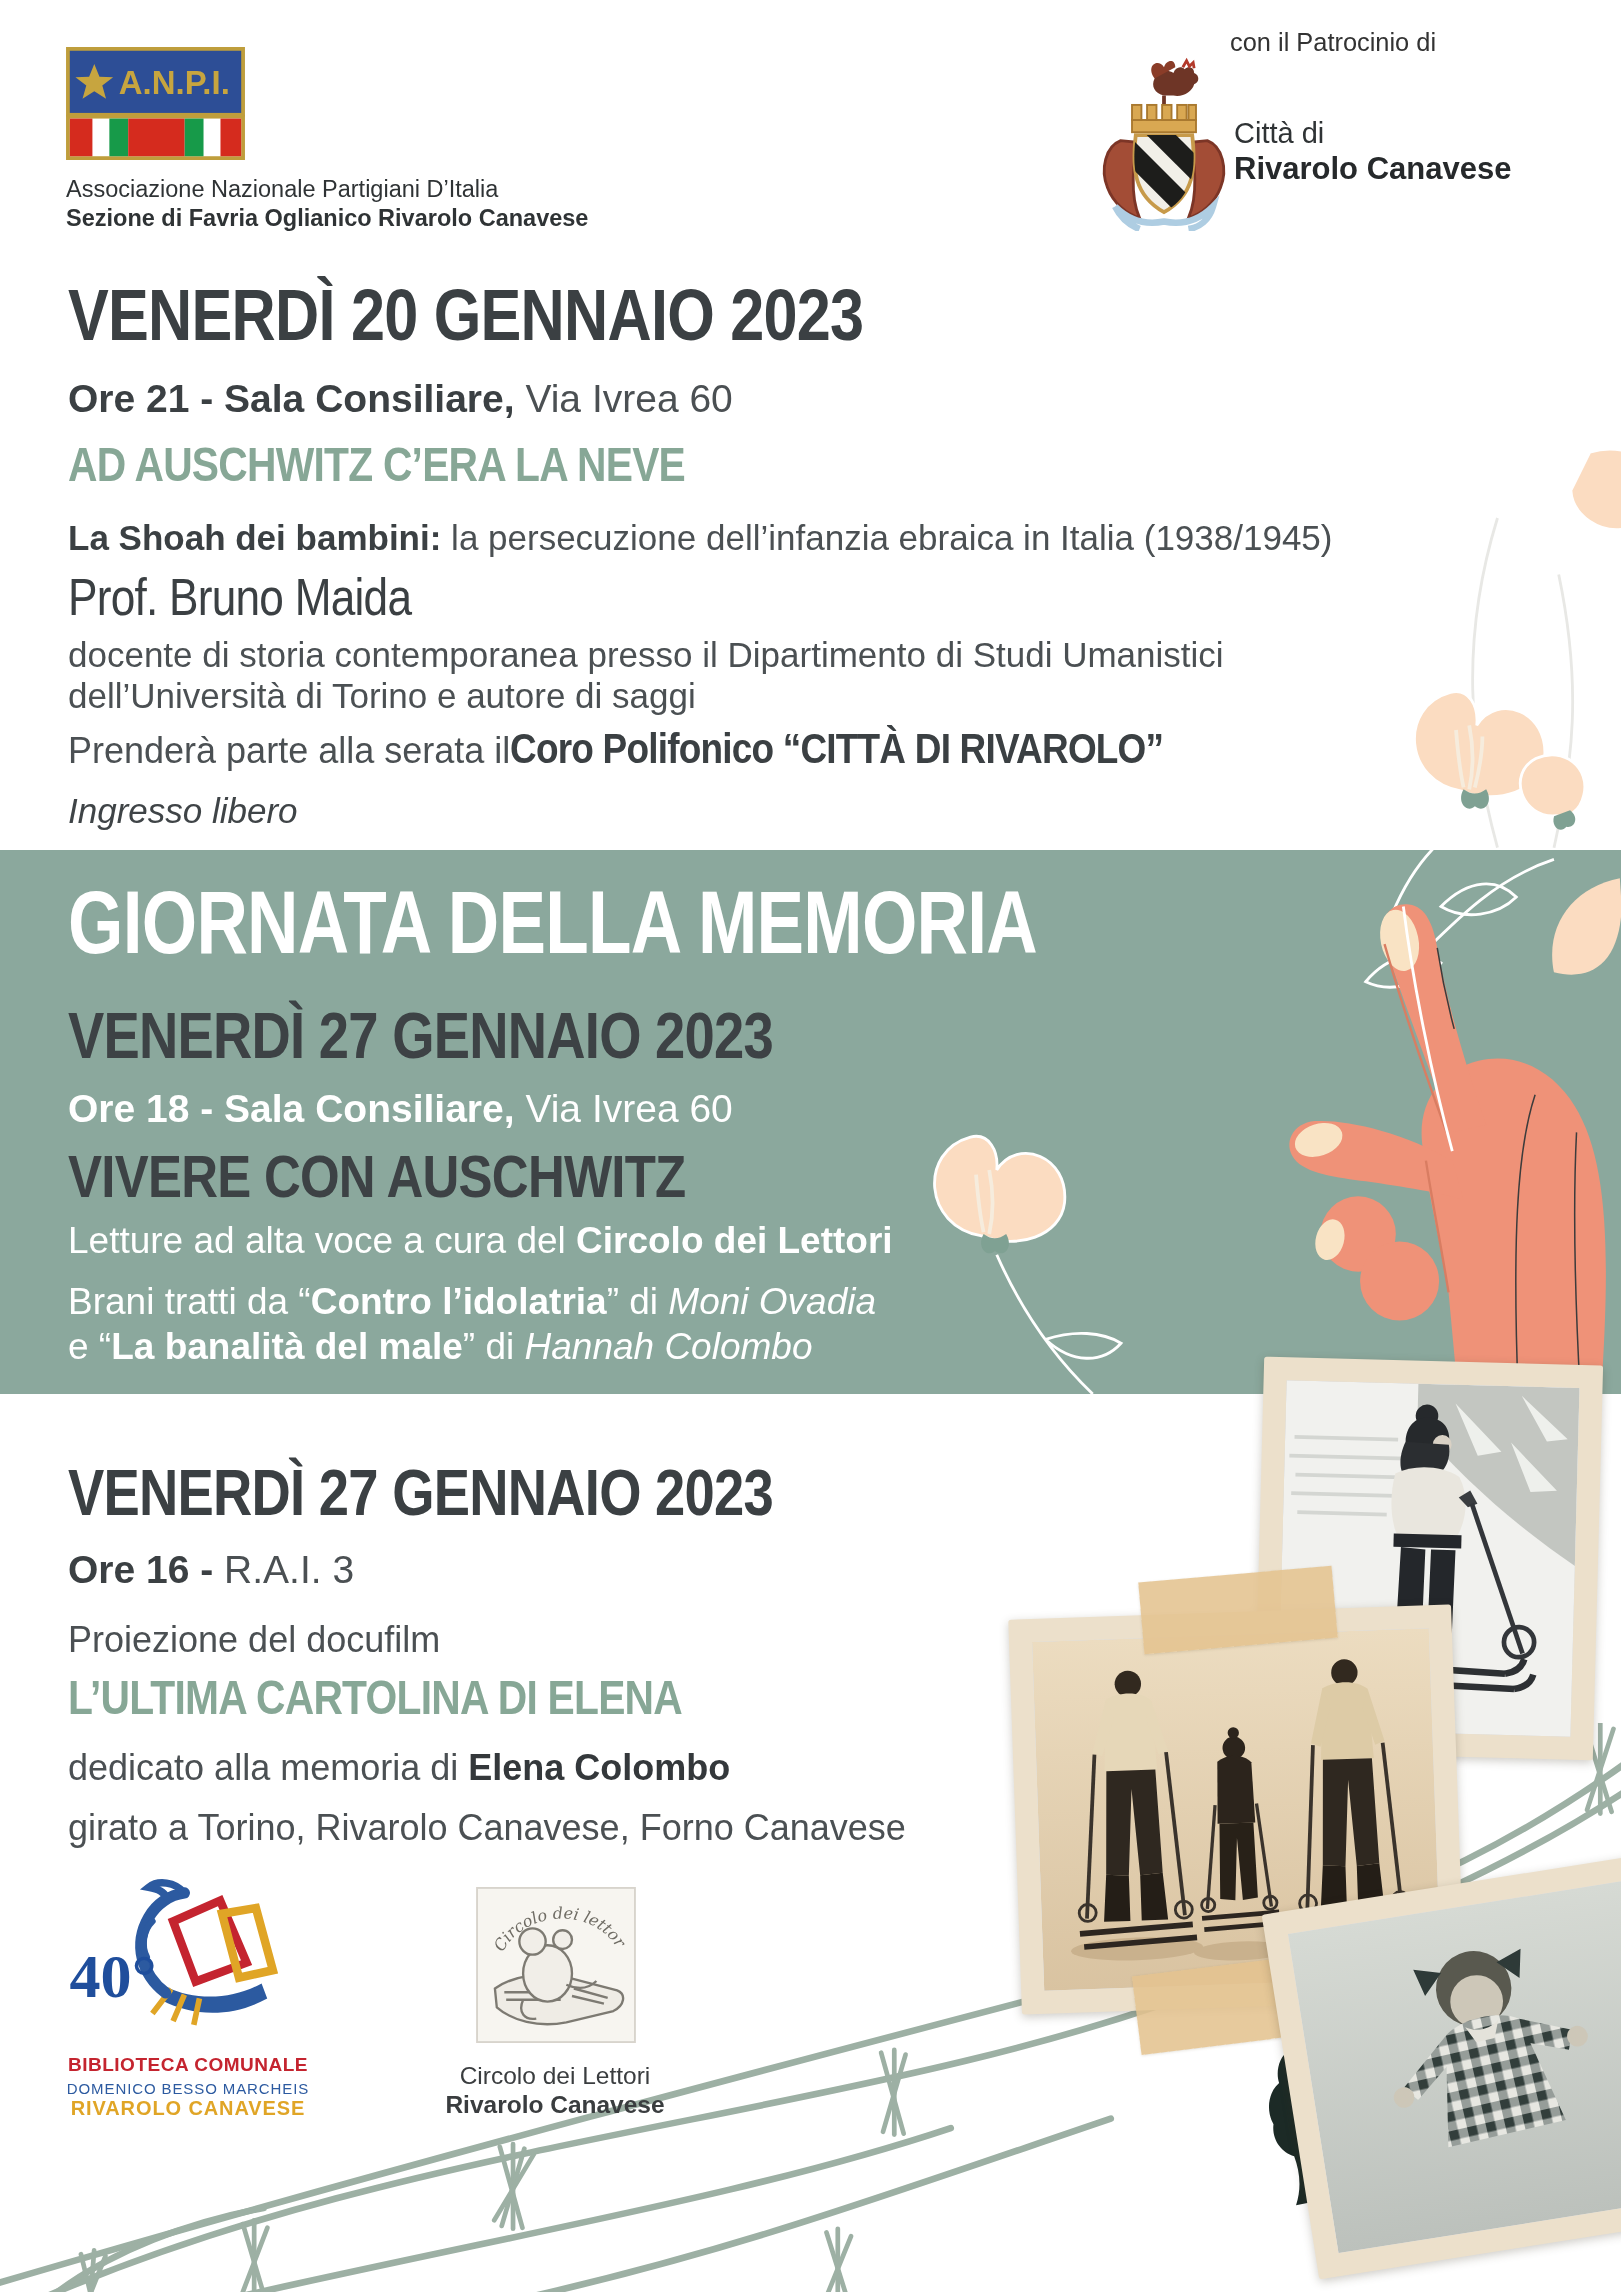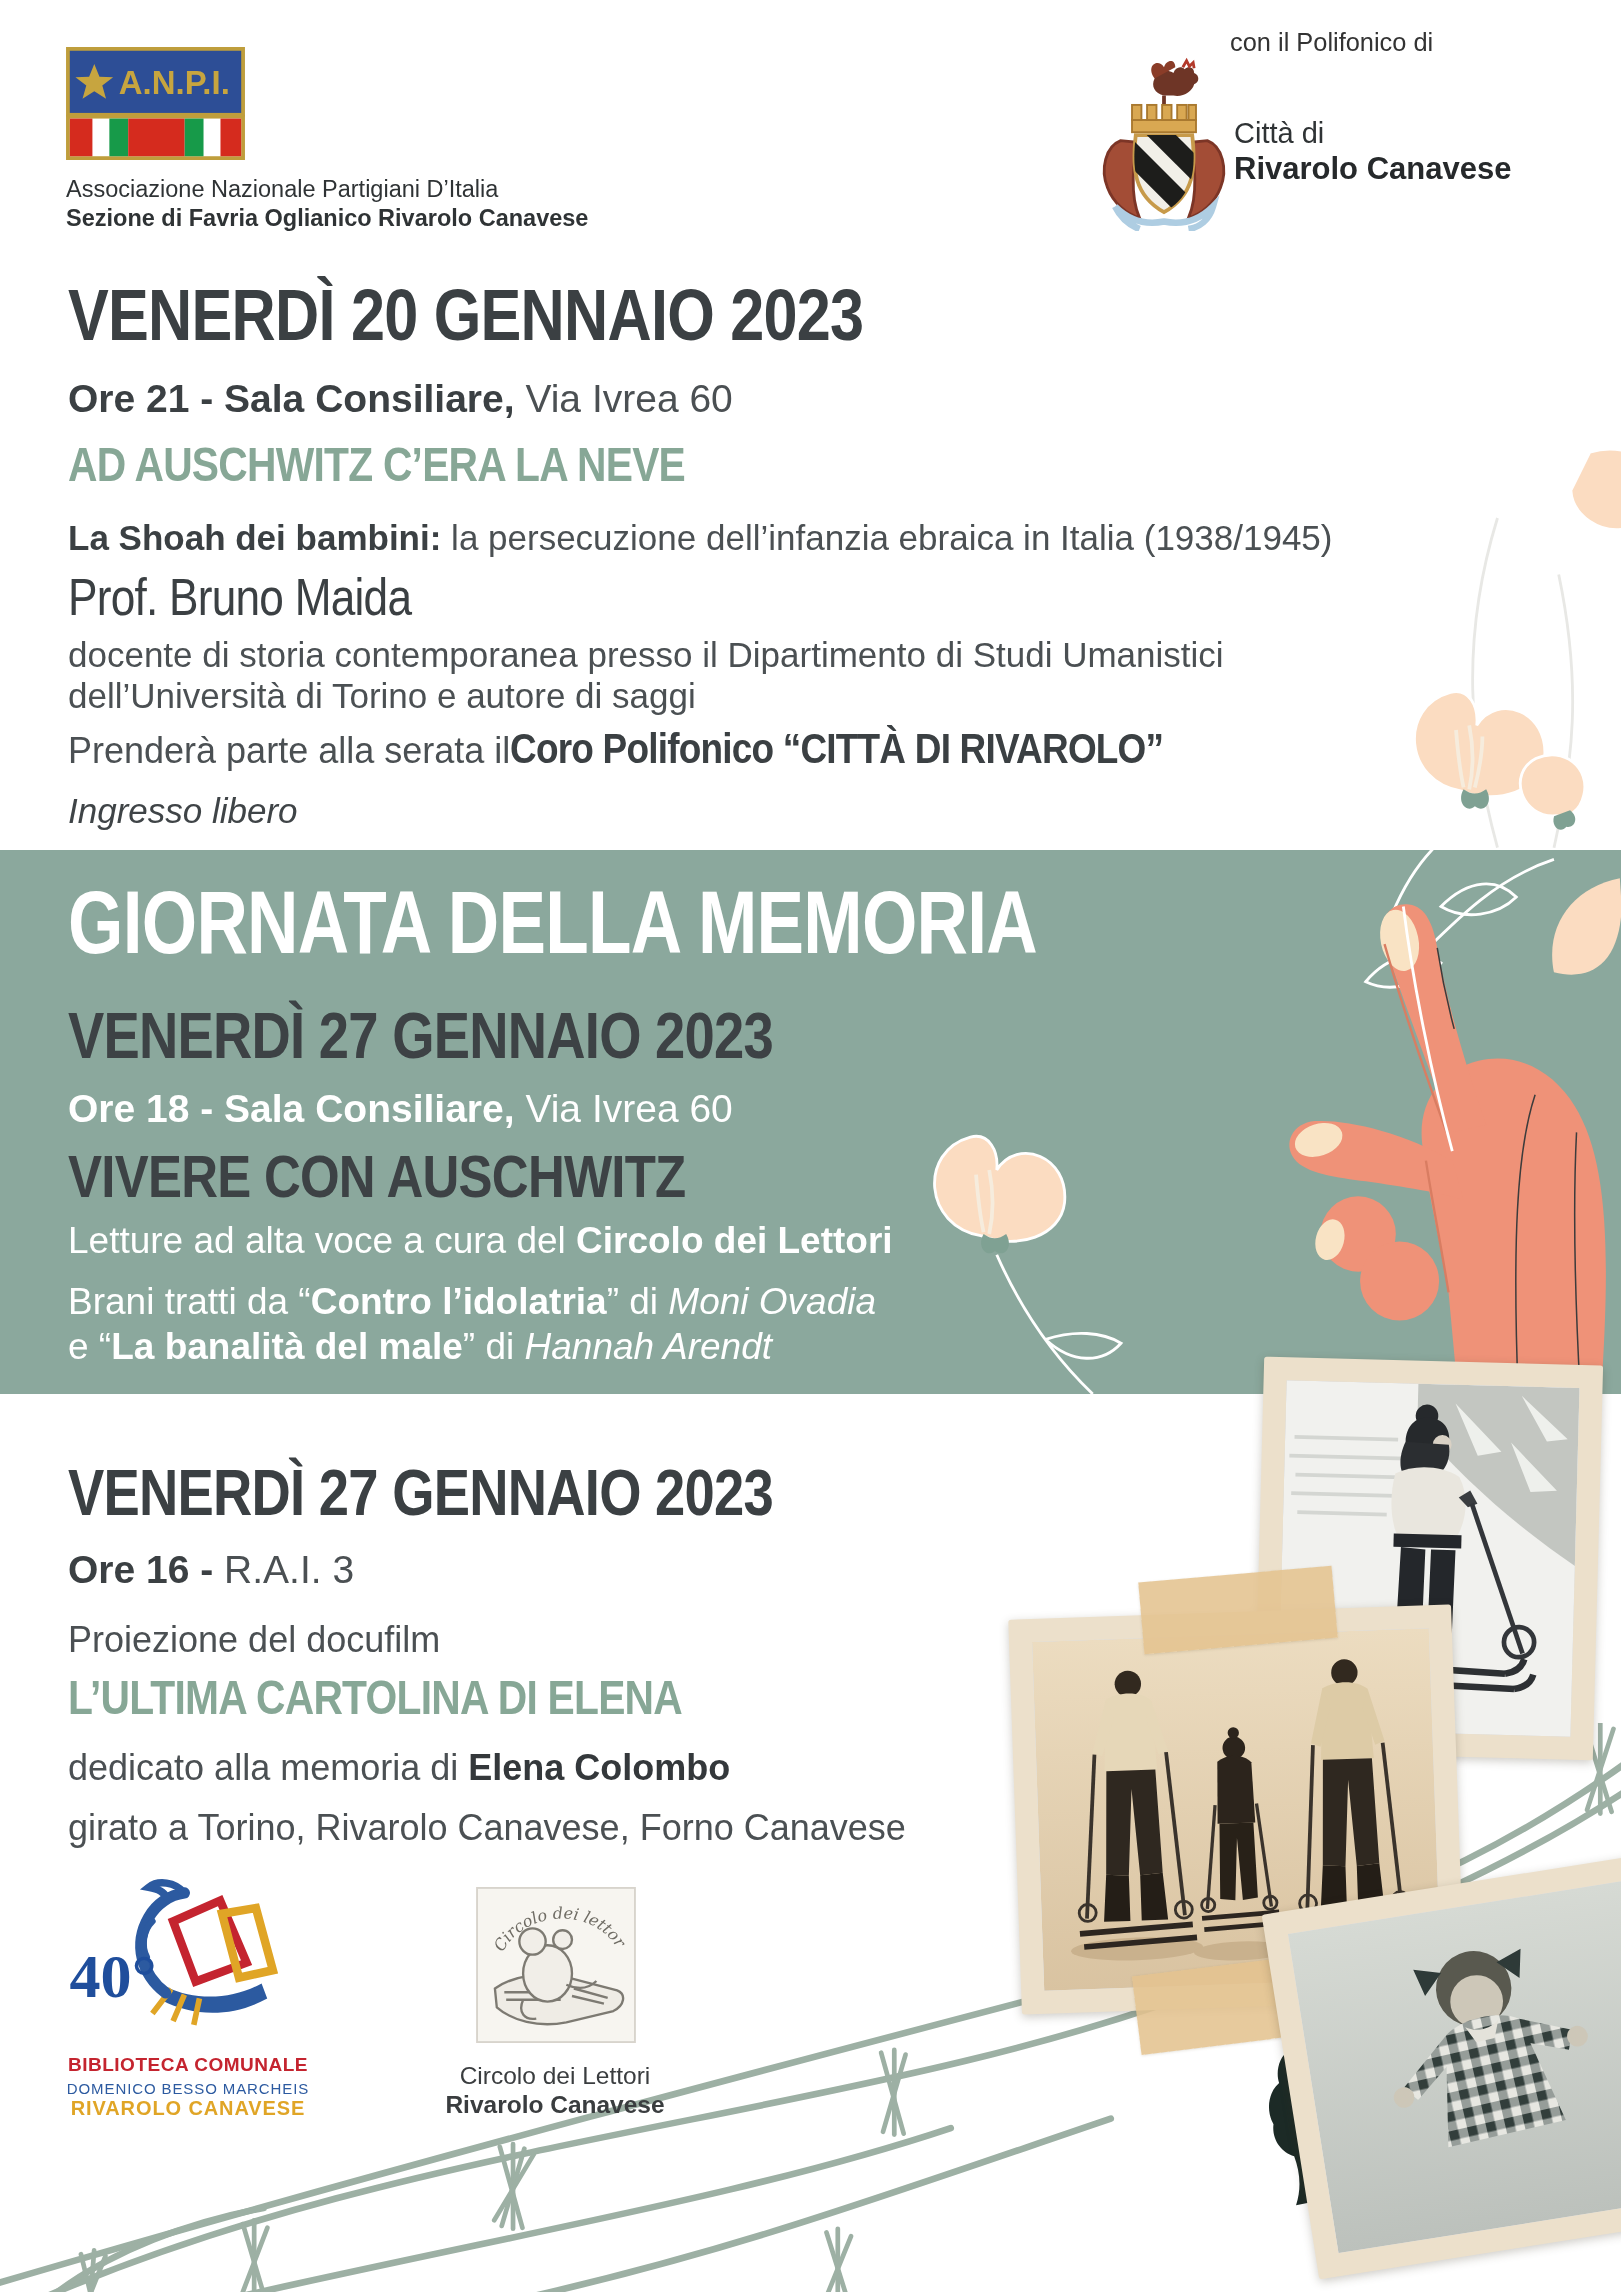--- a/index.html
+++ b/index.html
@@ -43,21 +43,21 @@
       <rect x="46" y="76" width="20" height="40" fill="#179a49"></rect>
       <rect x="66" y="76" width="60" height="40" fill="#d52b1e"></rect>
       <rect x="126" y="76" width="20" height="40" fill="#179a49"></rect>
       <rect x="164" y="76" width="22" height="40" fill="#d52b1e"></rect>
     </g>
   </svg>
 
   <div class="abs small-head" style="left:66px;top:175px;">Associazione Nazionale Partigiani D’Italia</div>
   <div class="abs small-head" style="left:66px;top:204px;font-weight:700;">Sezione di Favria Oglianico Rivarolo Canavese</div>
 
-  <div class="abs" style="left:1230px;top:28px;font-size:25.4px;color:#333;">con il Polifonico di</div>
+  <div class="abs" style="left:1230px;top:28px;font-size:25.4px;color:#333;">con il Patrocinio di</div>
 
   <svg class="abs" style="left:1083px;top:56px;" width="162" height="175" viewBox="0 0 172 186">
     <g>
       <path d="M86,42 C76,40 72,32 76,24 C80,16 90,14 96,18 C98,12 104,10 108,14 C112,10 118,12 118,18 C124,20 124,28 118,30 C116,38 106,44 96,42 Z" fill="#6e3526"></path>
       <path d="M76,24 C66,10 80,2 86,12 C88,4 98,2 98,12" fill="#8a3c28"></path>
       <path d="M106,12 l4,-7 3,6 4,-4 1,6" stroke="#b3392a" stroke-width="3" fill="none"></path>
       <rect x="84" y="42" width="4" height="10" fill="#6e3526"></rect>
     </g>
     <g fill="#d9a852" stroke="#a9792f" stroke-width="2">
       <rect x="52" y="68" width="68" height="13"></rect>
@@ -178,21 +178,21 @@
   <div class="abs band-sub" style="left:68px;top:1147px;">
     <span class="cond">VIVERE CON AUSCHWITZ</span>
   </div>
   <div class="abs band-body" style="left:68px;top:1220px;">
     <span>Letture ad alta voce a cura del </span><b>Circolo dei Lettori</b>
   </div>
   <div class="abs band-body" style="left:68px;top:1281px;">
     <span>Brani tratti da “</span><b>Contro l’idolatria</b><span>” di </span><i>Moni Ovadia</i>
   </div>
   <div class="abs band-body" style="left:68px;top:1326px;">
-    <span>e “</span><b>La banalità del male</b><span>” di </span><i>Hannah Arendt</i>
+    <span>e “</span><b>La banalità del male</b><span>” di </span><i>Hannah Colombo</i>
   </div>
 
   <div class="abs h-date2" style="left:68px;top:1461px;color:#3b4043;">
     <span class="cond">VENERDÌ 27 GENNAIO 2023</span>
   </div>
   <div class="abs time-line" style="left:68px;top:1550px;">
     <b>Ore 16 - </b><span>R.A.I. 3</span>
   </div>
   <div class="abs body-line" style="left:68px;top:1618px;font-size:36px;">Proiezione del docufilm</div>
   <div class="abs h-green" style="left:68px;top:1674px;">

